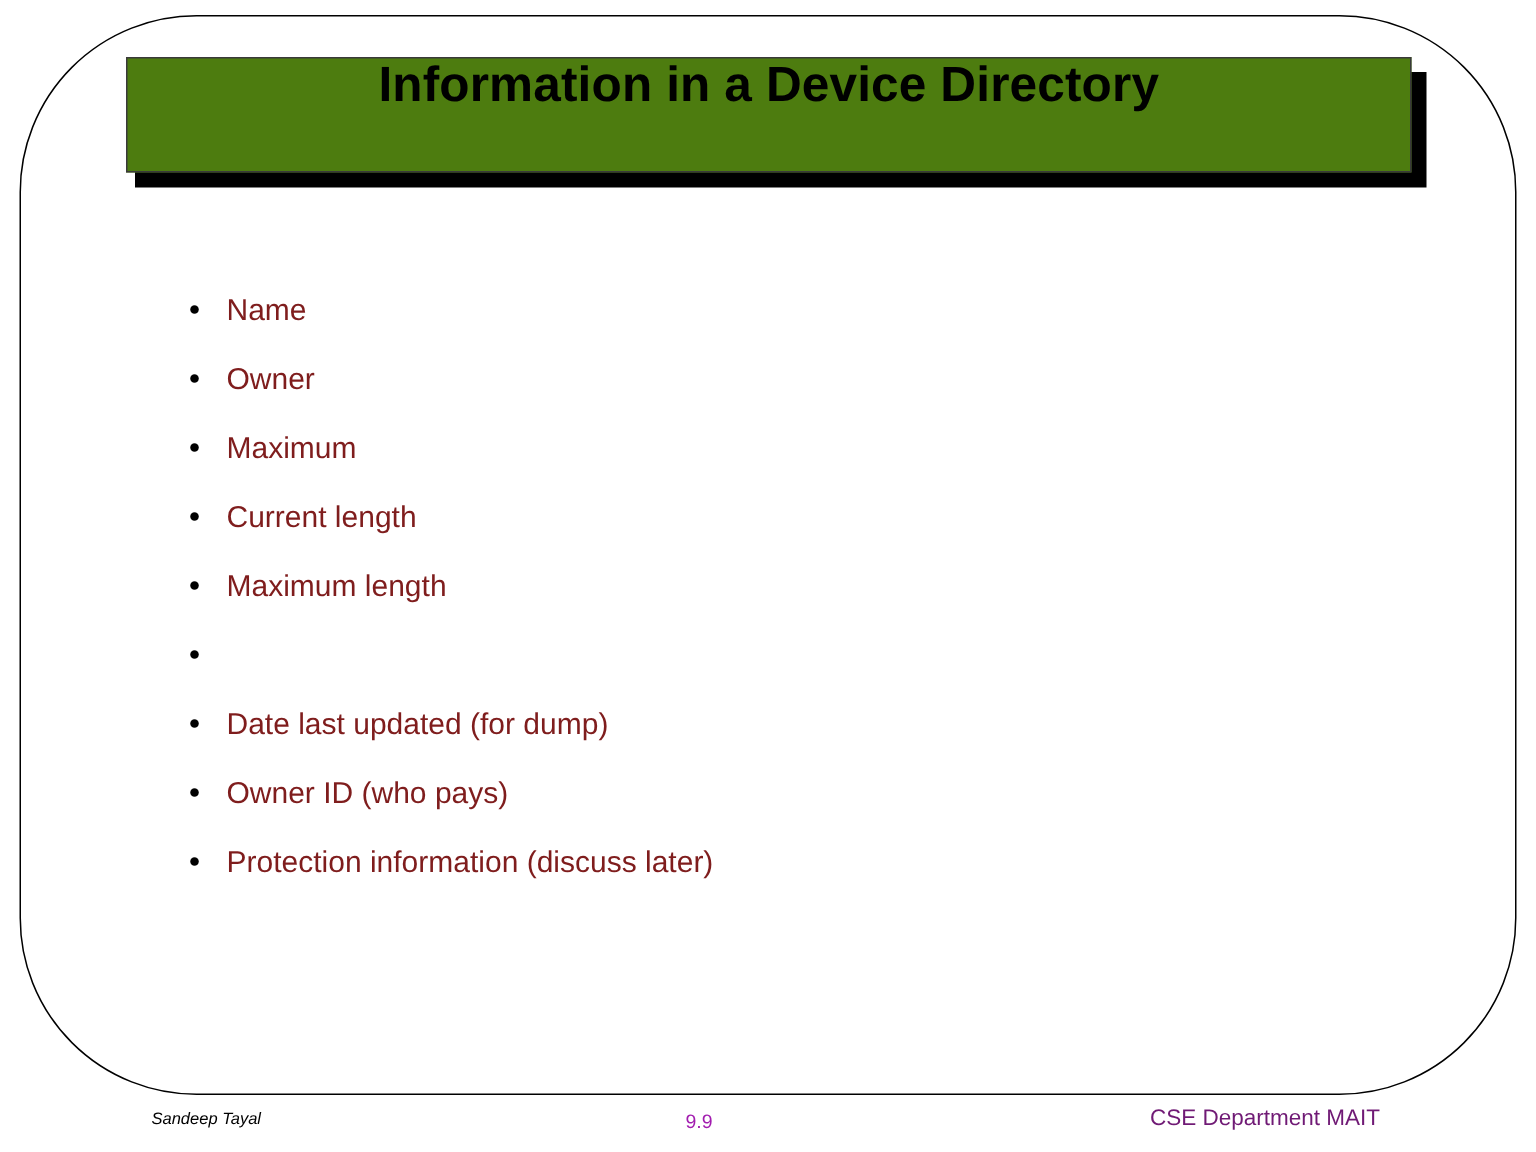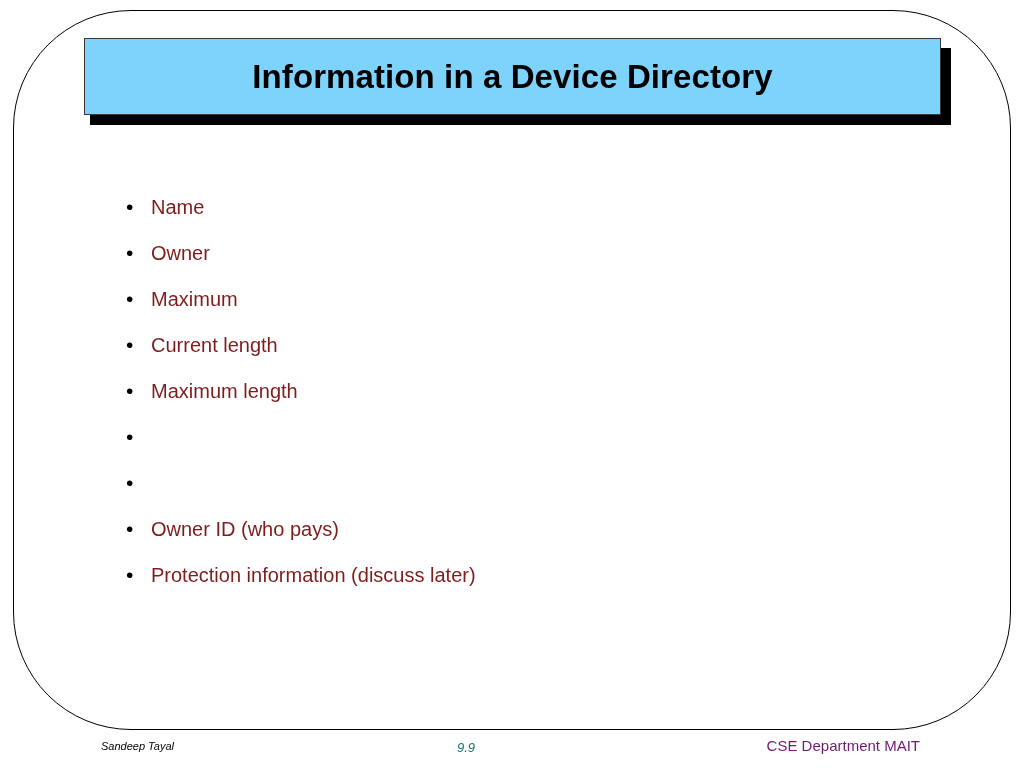--- a/index.html
+++ b/index.html
@@ -41,23 +41,23 @@
     background: #000000;
   }
   .title-box {
     position: absolute;
     left: 84px;
     top: 38px;
     width: 857px;
     height: 77px;
     box-sizing: border-box;
     border: 1px solid #3a3a3a;
-    background: #7dd3fc;
+    background: #4d7c0f;
     display: flex;
-    align-items: center;
+    align-items: flex-start;
     justify-content: center;
   }
   .title-text {
     font-size: 33px;
     font-weight: bold;
     letter-spacing: 0.1px;
     line-height: 1;
     color: #000000;
     white-space: nowrap;
   }
@@ -108,22 +108,21 @@
     font-style: italic;
   }
   .footer-center {
     position: absolute;
     left: 0;
     top: 4px;
     width: 932px;
     text-align: center;
     font-size: 13px;
     line-height: 16px;
-    color: #0f766e;
-    font-style: italic;
+    color: #a21caf;
   }
   .footer-right {
     position: absolute;
     right: 104px;
     top: 0;
     font-size: 15px;
     line-height: 20px;
     color: #701a75;
     white-space: nowrap;
   }
@@ -164,20 +163,21 @@
     <span class="bullet-marker">•</span>
     <span class="bullet-label">Maximum length</span>
   </div>
 
   <div class="bullet-item">
     <span class="bullet-marker">•</span>
   </div>
 
   <div class="bullet-item">
     <span class="bullet-marker">•</span>
+    <span class="bullet-label">Date last updated (for dump)</span>
   </div>
 
   <div class="bullet-item">
     <span class="bullet-marker">•</span>
     <span class="bullet-label">Owner ID (who pays)</span>
   </div>
 
   <div class="bullet-item">
     <span class="bullet-marker">•</span>
     <span class="bullet-label">Protection information (discuss later)</span>

